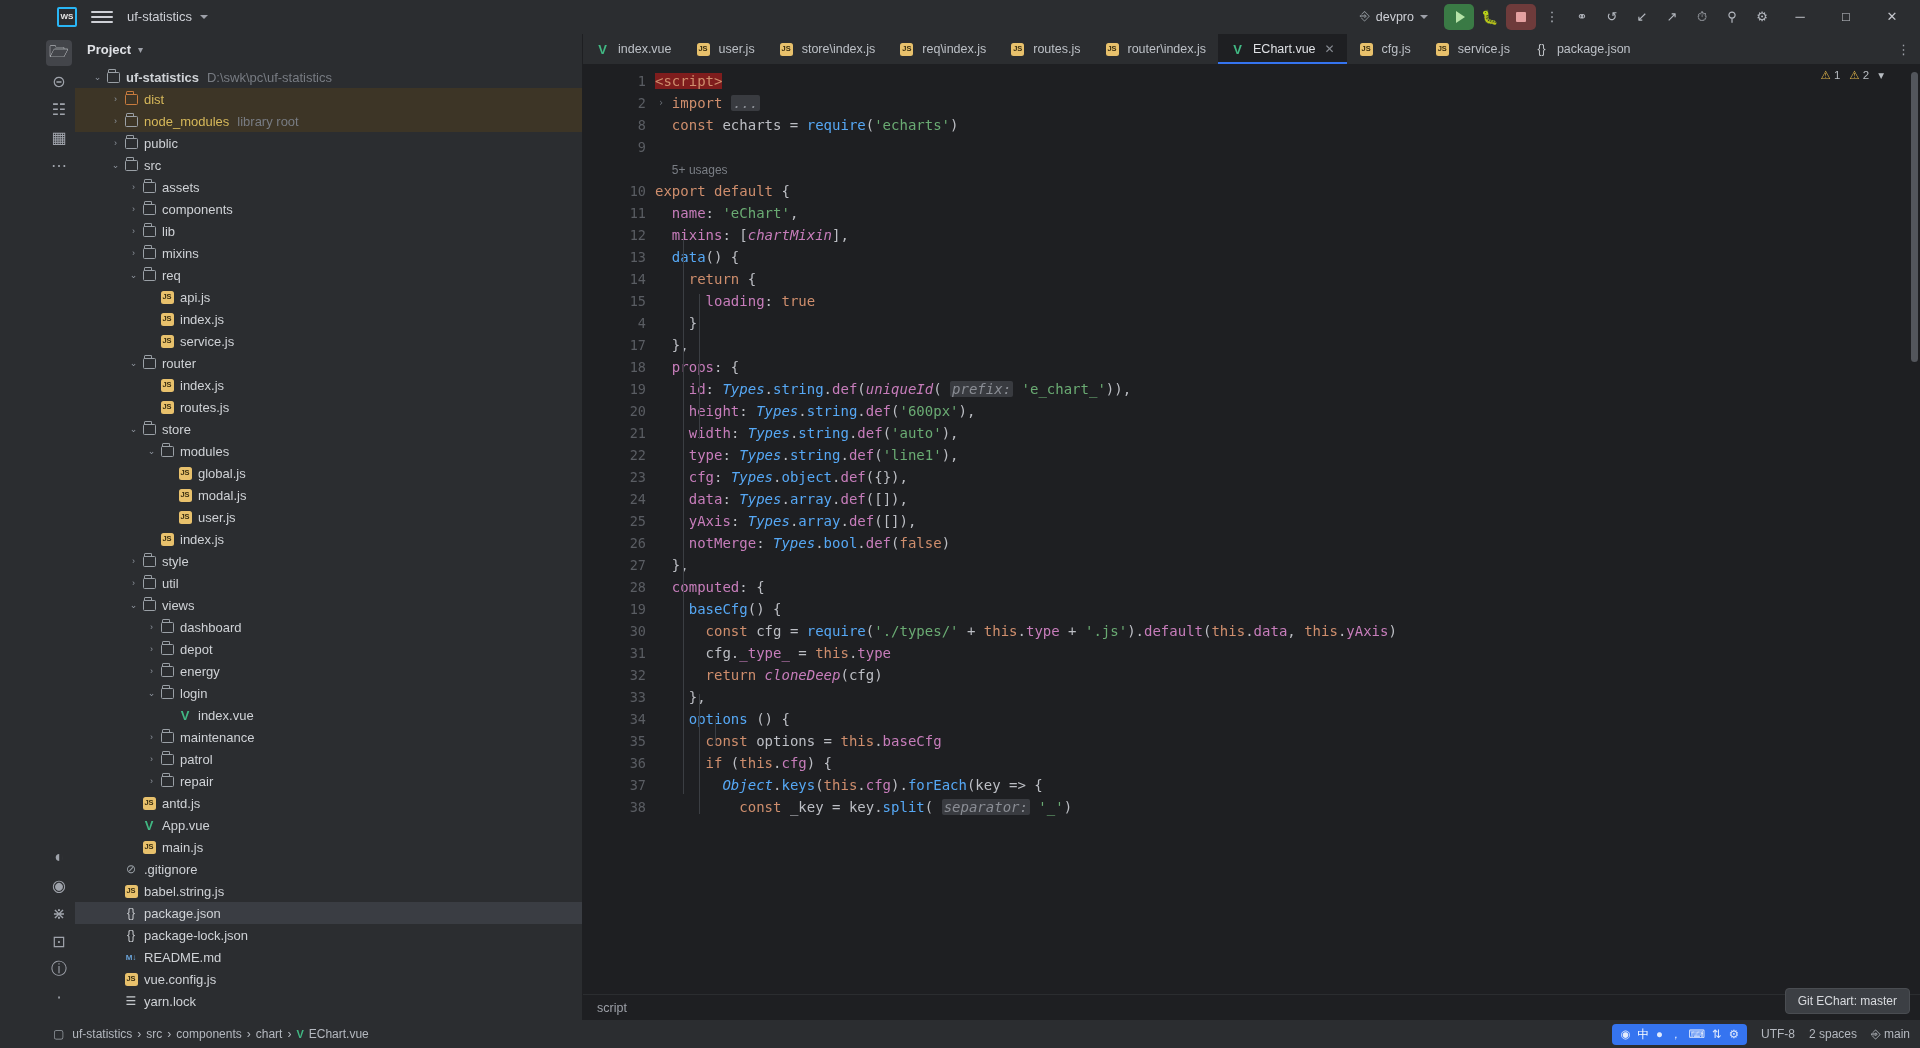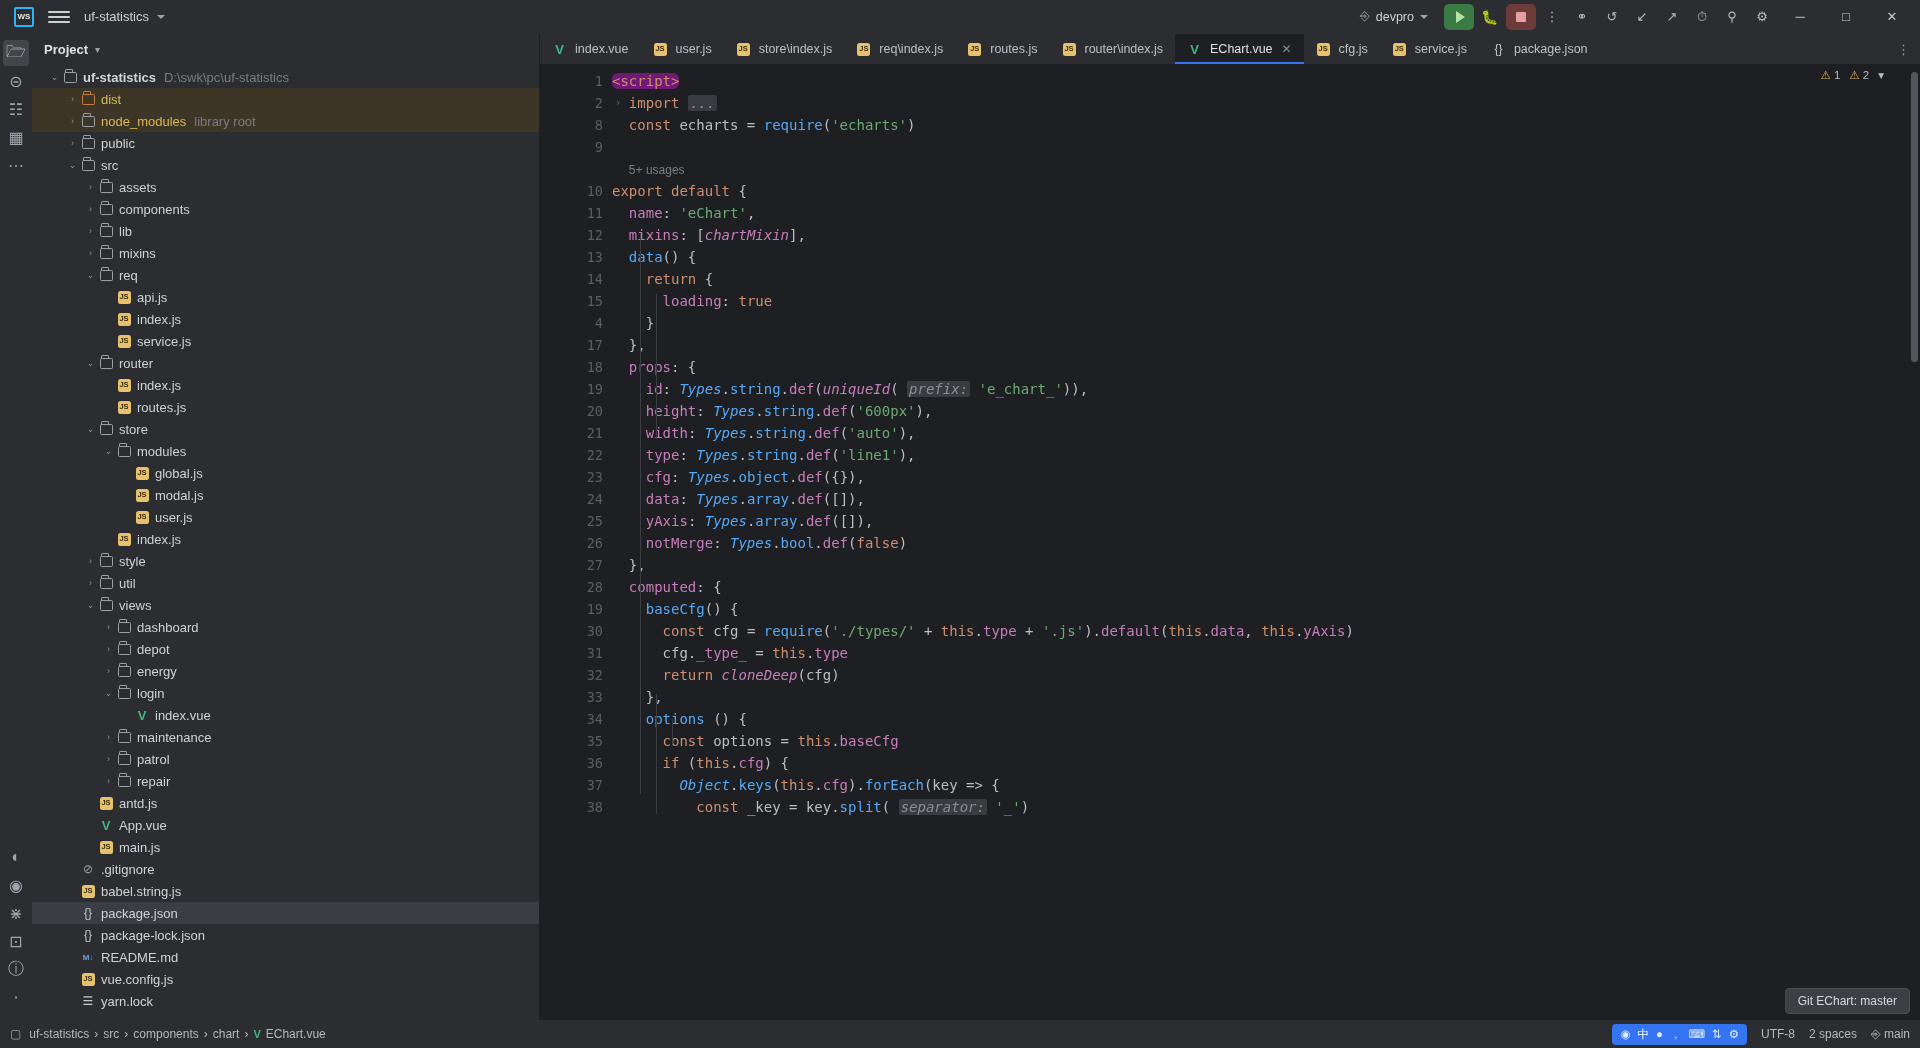--- a/index.html
+++ b/index.html
@@ -3,21 +3,21 @@
 <meta charset="utf-8">
 <style>
   * { box-sizing: border-box; margin:0; padding:0; }
   html,body{
     width:1920px; height:1048px; overflow:hidden;
     background:#2b2d30;
     font-family:"Liberation Sans", sans-serif;
     color:#dfe1e5;
     -webkit-font-smoothing:antialiased;
   }
-  .app{ width:1920px; height:1048px; display:flex; flex-direction:column; }
+  .app{ width:1920px; height:1048px; display:flex; flex-direction:column;padding-left:43px; }
 
   
   .titlebar{
     height:34px; background:#2b2d30; display:flex; align-items:center;
     padding:0 6px; flex:0 0 34px; position:relative;
     border-bottom:1px solid #2b2d30;
   }
   .ws-logo{
     width:20px;height:20px;margin-left:8px;margin-right:14px;
     border:2px solid #29b6f6; border-radius:2px;
@@ -108,21 +108,21 @@
   .cl{height:22px;line-height:22px;}
   .ind{ position:absolute; width:1px; background:#3b3e43;}
   
   .k{color:#cf8e6d;}      
   .s{color:#6aab73;}      
   .fn{color:#56a8f5;}     
   .prop{color:#c77dbb;}
   .it{font-style:italic;color:#c77dbb;}
   .itb{font-style:italic;color:#56a8f5;}
   .hint{background:#393b40;color:#8a8d94;border-radius:2px;padding:0 2px;font-style:italic;}
-  .sel-tok{background:#701a75;border-radius:6px;}
+  .sel-tok{background:#7f1d1d;}
   .usage{color:#7a7e85;font-family:"Liberation Sans",sans-serif;font-size:12px;}
   .warn-chip{position:absolute;right:36px;top:4px;display:flex;gap:9px;align-items:center;font-size:11.5px;color:#b8bcc2;}
   .wy{color:#e0b44a;}
   .scroll-track{position:absolute;right:0;top:0;width:12px;bottom:0;}
   .scroll-thumb{position:absolute;right:2px;width:7px;background:#53565c;border-radius:4px;}
 
   .breadcrumb{ height:26px;background:#1e1f22;display:flex;align-items:center;padding:0 14px;
     font-size:12.5px;color:#9da0a8;flex:0 0 26px;border-top:1px solid #2b2d30;}
 
   
@@ -665,20 +665,23 @@
         <div class="warn-chip">
           <span><span class="wy">⚠</span> <span>1</span></span>
           <span><span class="wy">⚠</span> <span>2</span></span>
           <span>▾</span>
         </div>
         <div class="scroll-track">
           <div class="scroll-thumb" style="top:8px;height:290px;"></div>
         </div>
       </div>
 
+      <div class="breadcrumb">
+        <span>script</span>
+      </div>
     </div>
   </div>
 
   <div class="status">
     <span style="margin-right:8px;color:#9aa0a6;">▢</span>
     <div class="crumbs" id="crumbs">
         <span class="crumb">
           <span>uf-statistics</span>
         </span>
         <span class="sepr">›</span>

